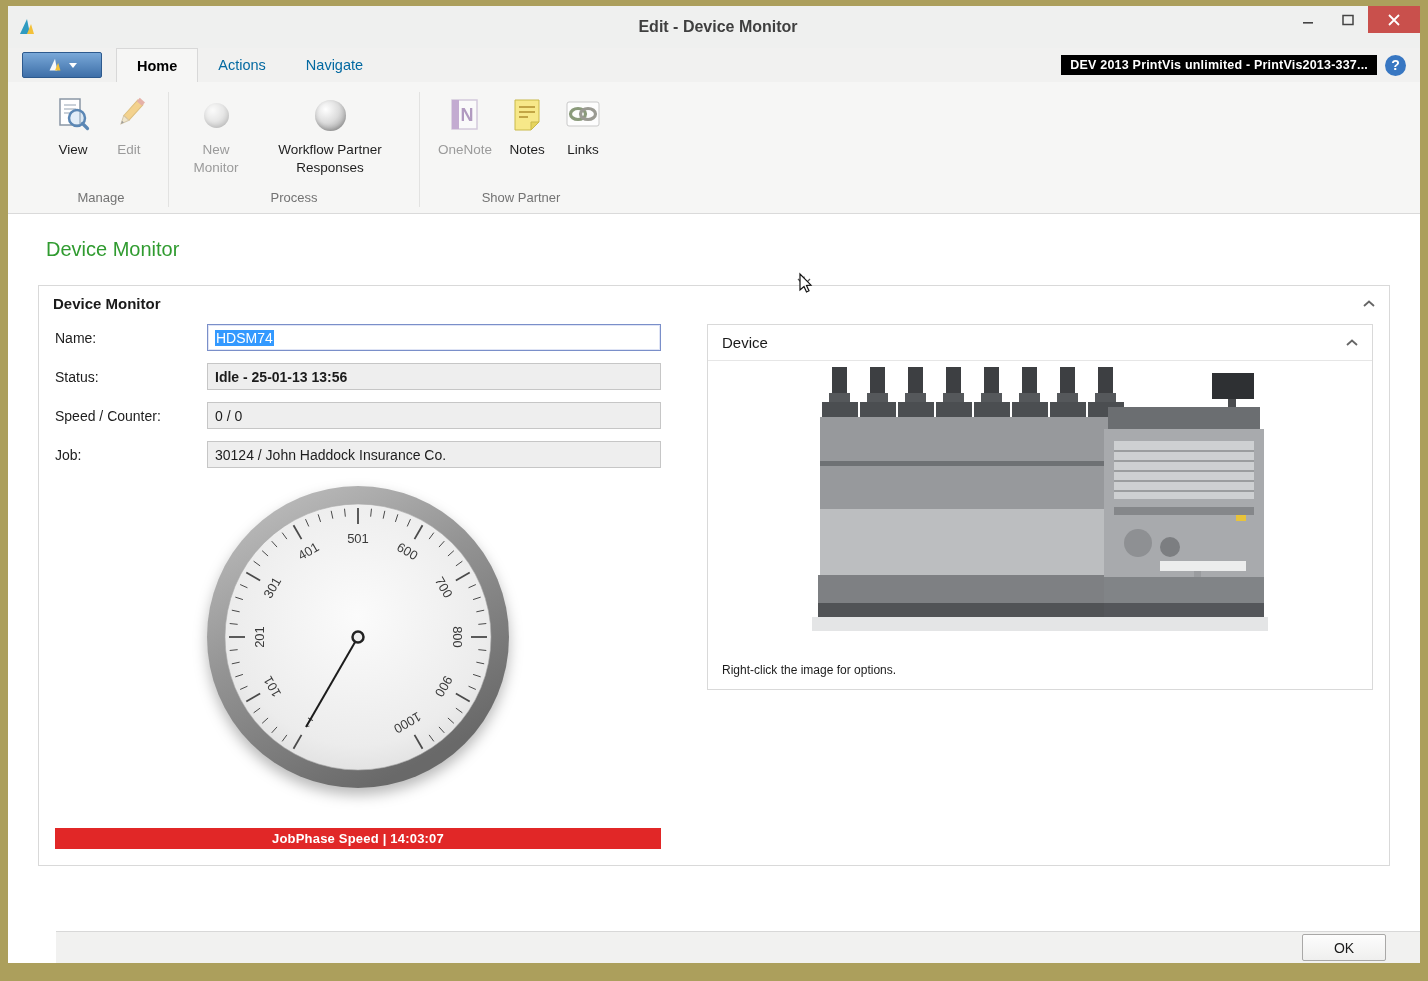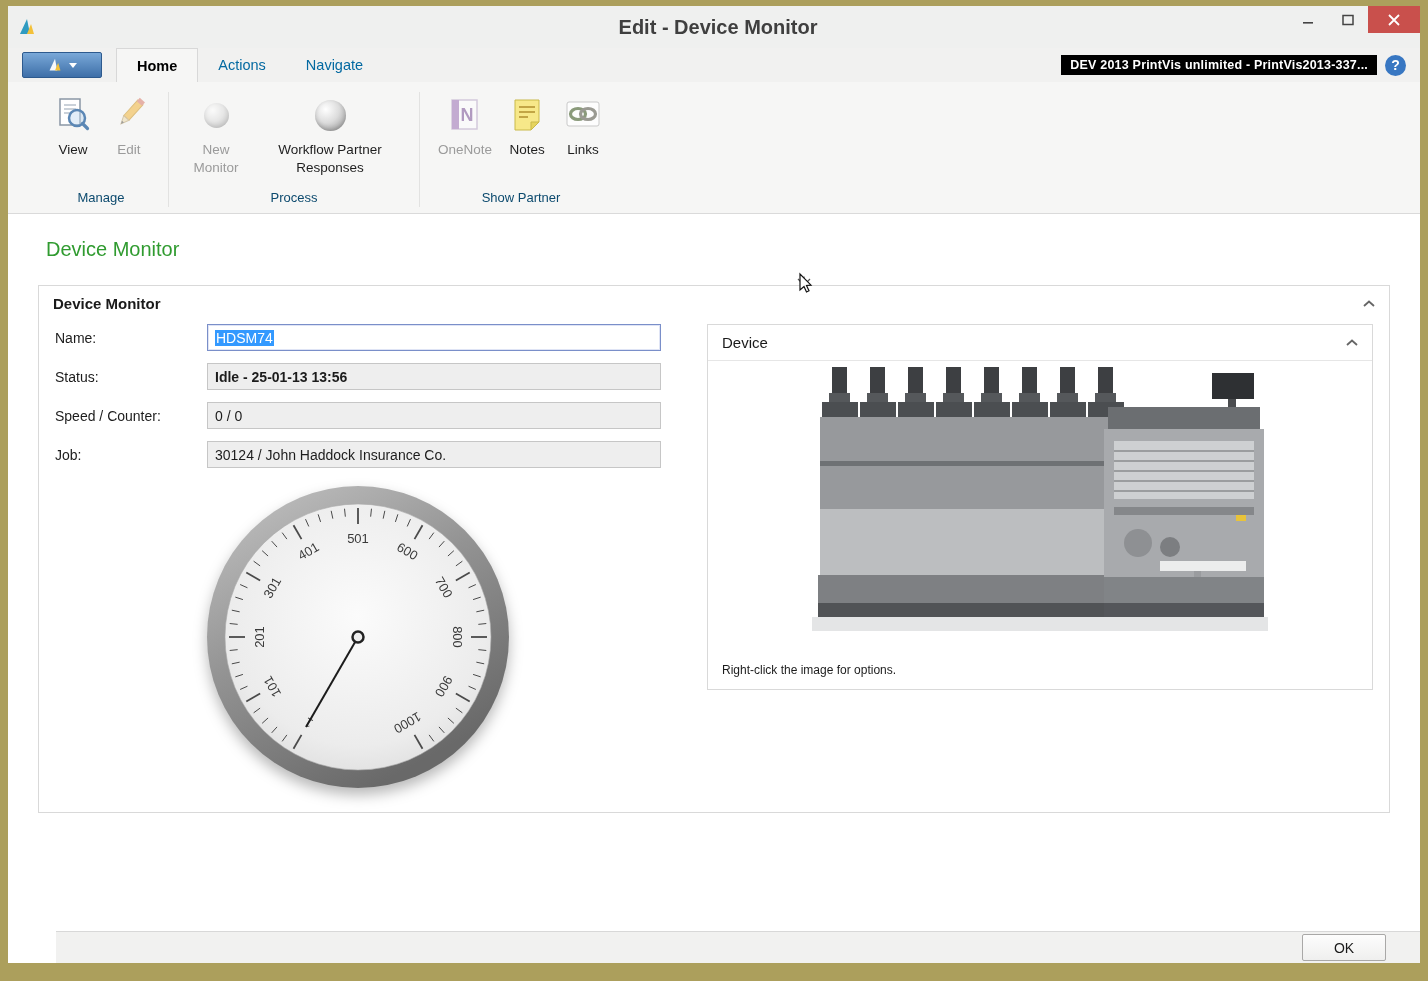--- a/index.html
+++ b/index.html
@@ -8,42 +8,42 @@
 
   .window {
     position: relative; width: 1428px; height: 981px;
     border: 8px solid #ac9f5c; border-top-width: 6px; border-bottom-width: 18px;
     background: #fff; display: flex; flex-direction: column; overflow: hidden;
   }
 
   
   .titlebar { height: 42px; background: #eff0ef; display: flex; align-items: center; position: relative; flex: 0 0 auto; }
   .app-logo { margin: 0 0 0 10px; display: flex; align-items: center; }
-  .titlebar .title { position: absolute; left: 0; right: 0; text-align: center; font-size: 20px; font-weight: 600; color: #3f3f3f; pointer-events: none; padding-left: 8px; }
+  .titlebar .title { position: absolute; left: 0; right: 0; text-align: center; font-size: 16px; font-weight: 600; color: #3f3f3f; pointer-events: none; padding-left: 8px; }
   .win-controls { margin-left: auto; display: flex; align-self: flex-start; position: relative; z-index: 2; }
   .win-btn { width: 40px; height: 27px; display: flex; align-items: center; justify-content: center; }
   .win-btn.close { width: 52px; background: #c9504c; }
 
   
   .tabrow { height: 34px; background: #f1f1f0; display: flex; align-items: stretch; padding: 0 14px 0 14px; flex: 0 0 auto; }
   .app-menu { align-self: center; width: 80px; height: 26px; margin-right: 14px; border: 1px solid #2d5a8e; border-radius: 2px;
     background: linear-gradient(#79a8d8, #3e6fa8); display: flex; align-items: center; justify-content: center; gap: 7px; }
   .app-menu .caret { width: 0; height: 0; border-left: 4px solid transparent; border-right: 4px solid transparent; border-top: 5px solid #fff; }
   .tab { display: flex; align-items: center; padding: 0 20px; font-size: 14.5px; color: #0369a1; }
   .tab.active { background: #f6f6f5; border: 1px solid #d8d8d8; border-bottom: none; font-weight: 700; color: #000; }
   .tabrow-right { margin-left: auto; display: flex; align-items: center; gap: 8px; }
   .env-badge { background: #000; color: #fff; font-size: 12.5px; font-weight: 700; padding: 3px 9px; letter-spacing: 0.2px; }
   .help-btn { width: 21px; height: 21px; border-radius: 50%; background: #3877c2; color: #fff; font-weight: 700; font-size: 14px;
     display: flex; align-items: center; justify-content: center; }
 
   
   .ribbon { background: #f6f6f5; border-bottom: 1px solid #dadada; display: flex; align-items: stretch; padding: 4px 0 0 26px; height: 132px; flex: 0 0 auto; }
   .rgroup { display: flex; flex-direction: column; }
   .rbuttons { display: flex; flex: 1; align-items: flex-start; gap: 2px; padding: 4px 12px 0 12px; }
-  .rgroup-label { text-align: center; color: #0c4a6e; font-size: 13px; padding: 2px 0 8px; }
+  .rgroup-label { text-align: center; color: #737373; font-size: 13px; padding: 2px 0 8px; }
   .rsep { width: 1px; background: #e2e2e1; margin: 6px 0; }
   .rbtn { display: flex; flex-direction: column; align-items: center; min-width: 54px; padding: 4px 6px; gap: 5px;
     font-size: 13.5px; color: #1e1e1e; text-align: center; }
   .rbtn.disabled { color: #9b9b9b; }
   .rbtn .icon-slot { height: 42px; display: flex; align-items: center; justify-content: center; }
   .rbtn .lbl { line-height: 1.3; }
   .lbl.w60 { max-width: 58px; }
   .lbl.w140 { max-width: 142px; }
   .dim { opacity: 0.55; }
   .sphere { width: 25px; height: 25px; border-radius: 50%;
@@ -351,20 +351,21 @@
                   <text x="240.73651497465943" y="105.49999999999999" dy="4.5" transform="rotate(60 240.73651497465943 105.49999999999999)" class="gauge-label">700</text>
                   <text x="254" y="155" dy="4.5" transform="rotate(90 254 155)" class="gauge-label">800</text>
                   <text x="240.73651497465943" y="204.49999999999997" dy="4.5" transform="rotate(120 240.73651497465943 204.49999999999997)" class="gauge-label">900</text>
                   <text x="204.5" y="240.73651497465943" dy="4.5" transform="rotate(150 204.5 240.73651497465943)" class="gauge-label">1000</text>
                   <line x1="155" y1="155" x2="103" y2="245.06664199358164" stroke="#1c1c1c" stroke-width="2"></line>
                   <circle cx="155" cy="155" r="5.5" fill="#ededed" stroke="#222" stroke-width="2.5"></circle>
                 </g>
             </svg>
           </div>
 
+          <div class="gauge-status" style="background: rgb(225, 39, 39);">JobPhase Speed | 14:03:07</div>
         </div>
 
         <div class="picture-panel">
           <div class="panel-header">
             <span>Device</span>
             <span class="chev">
               <svg width="12" height="8">
                   <polyline points="1,6 6,1.5 11,6" fill="none" stroke="#666" stroke-width="1.8"></polyline>
                 </svg>
             </span>

